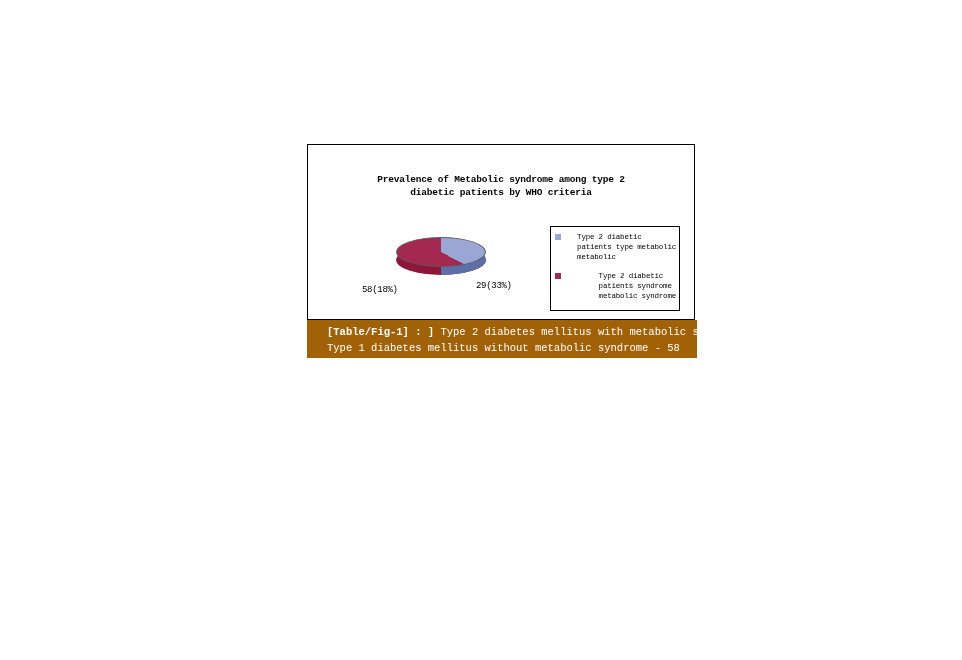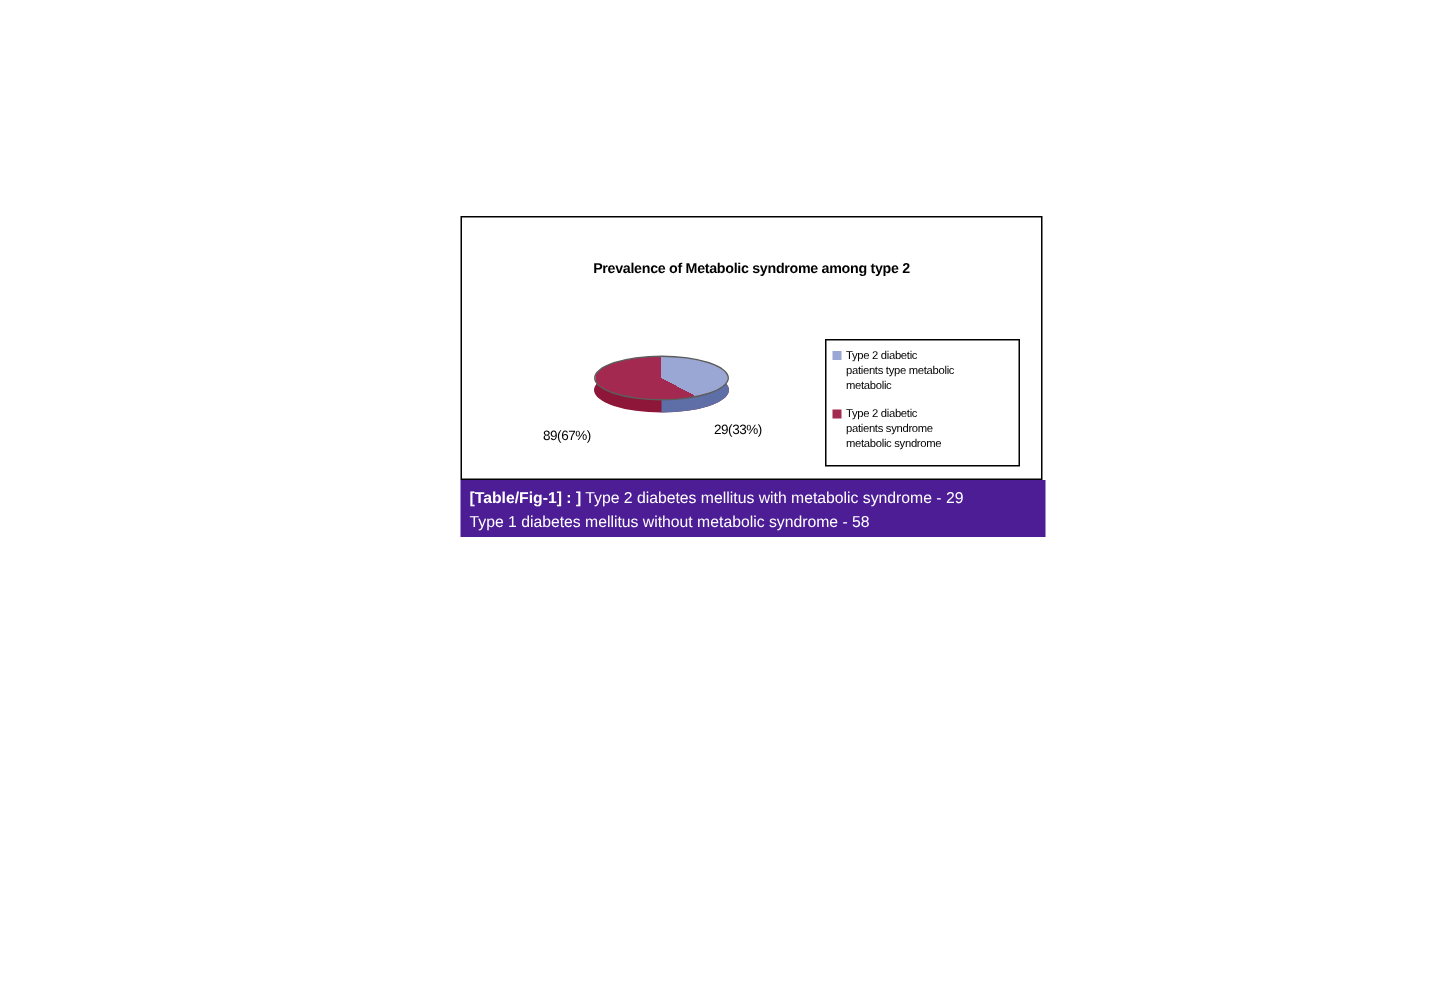--- a/index.html
+++ b/index.html
@@ -15,20 +15,21 @@
     overflow: hidden;
   }
 
   
   #figure-block {
     position: absolute;
     left: 307px;
     top: 144px;
     width: 390px;
     height: 214px;
+    font-family: Liberation Mono, monospace;
   }
 
   #chart-panel {
     position: absolute;
     left: 0;
     top: 0;
     width: 388px;
     height: 176px;
     border: 1px solid #000000;
     background: #ffffff;
@@ -115,20 +116,21 @@
     height: 85px;
     border: 1px solid #000000;
     background: #ffffff;
     box-sizing: border-box;
     padding: 5px 3px 0 4px;
   }
   .legend-item {
     display: flex;
     align-items: flex-start;
     margin-bottom: 9px;
+    justify-content: space-between;
   }
   .legend-swatch {
     width: 6px;
     height: 6px;
     flex: 0 0 6px;
     margin-top: 2px;
     margin-right: 3px;
   }
   .legend-text {
     font-size: 7.5px;
@@ -137,54 +139,55 @@
     letter-spacing: -0.2px;
   }
 
   
   #caption-bar {
     position: absolute;
     left: 0;
     top: 176px;
     width: 390px;
     height: 38px;
-    background: #4c1d95;
+    background: #a16207;
     color: #ffffff;
     box-sizing: border-box;
-    padding: 4px 6px 0 6px;
+    padding: 4px 6px 0 20px;
   }
   .caption-line {
     font-size: 10.5px;
     line-height: 16px;
     color: #ffffff;
     white-space: nowrap;
   }
   .caption-tag {
     font-weight: bold;
   }
 </style>
 </head>
 <body>
 
 <div id="figure-block">
 
   <div id="chart-panel">
 
     <div id="chart-title">
       <div>Prevalence of Metabolic syndrome among type 2</div>
+      <div>diabetic patients by WHO criteria</div>
     </div>
 
     <div id="pie-wrap">
       <div id="pie-side"></div>
       <div id="pie-side-right"></div>
       <div id="pie-top"></div>
     </div>
 
     <div class="pie-label" id="label-with">29(33%)</div>
-    <div class="pie-label" id="label-without">89(67%)</div>
+    <div class="pie-label" id="label-without">58(18%)</div>
 
     <div id="legend">
 
       <div class="legend-item">
         <span class="legend-swatch" style="background:#9aa7d4;"></span>
         <span class="legend-text">
           <span>Type 2 diabetic</span><br>
           <span>patients type metabolic</span><br>
           <span>metabolic</span>
         </span>

